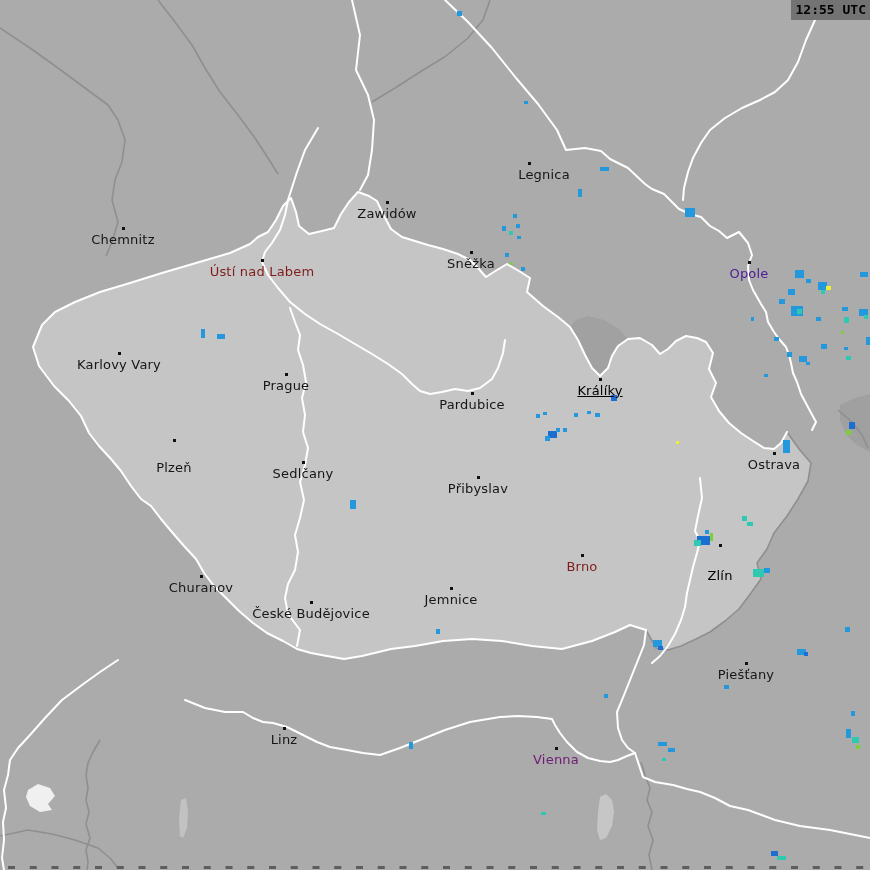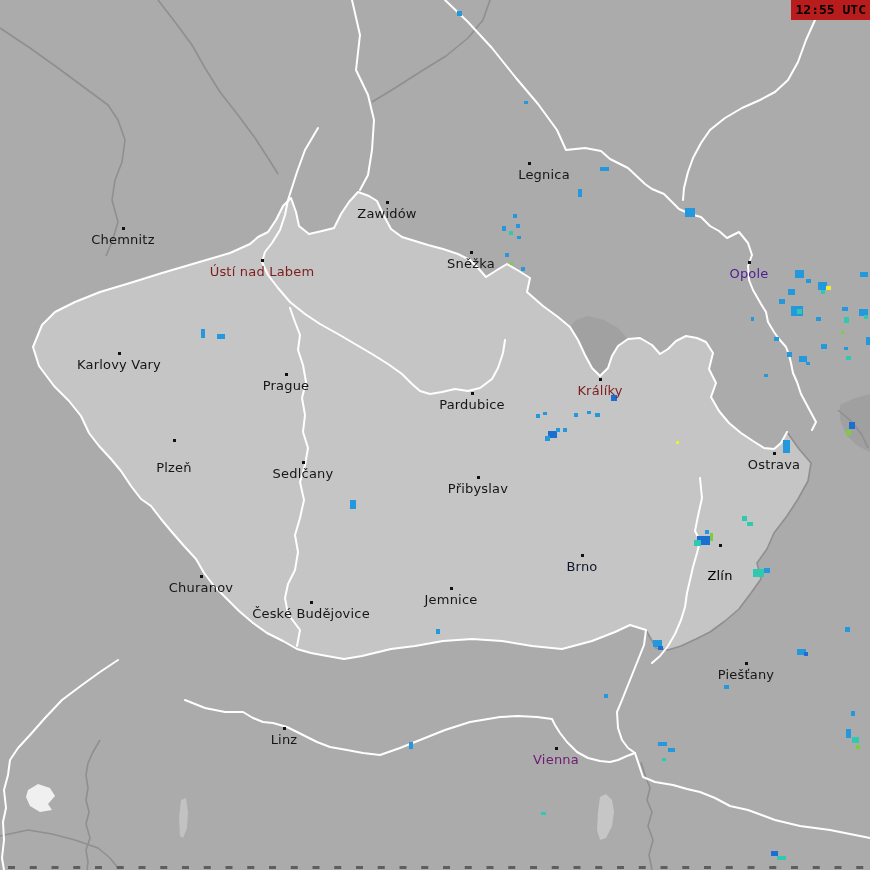--- a/index.html
+++ b/index.html
@@ -193,42 +193,42 @@
       <div class="city-label" style="left: 262px; top: 264px; color: #7f1d1d;">Ústí nad Labem</div>
       <div class="city-marker" style="left: 470px; top: 251px;"></div>
       <div class="city-label" style="left: 471px; top: 256px; color: rgb(22, 22, 22);">Sněžka</div>
       <div class="city-marker" style="left: 748px; top: 261px;"></div>
       <div class="city-label" style="left: 749px; top: 266px; color: #4c1d95;">Opole</div>
       <div class="city-marker" style="left: 118px; top: 352px;"></div>
       <div class="city-label" style="left: 119px; top: 357px; color: rgb(22, 22, 22);">Karlovy Vary</div>
       <div class="city-marker" style="left: 285px; top: 373px;"></div>
       <div class="city-label" style="left: 286px; top: 378px; color: rgb(22, 22, 22);">Prague</div>
       <div class="city-marker" style="left: 599px; top: 378px;"></div>
-      <div class="city-label" style="left: 600px; top: 383px; color: #7f1d1d;">Králíky</div>
+      <div class="city-label" style="left: 600px; top: 383px; color: #000000; text-decoration: underline;">Králíky</div>
       <div class="city-marker" style="left: 471px; top: 392px;"></div>
       <div class="city-label" style="left: 472px; top: 397px; color: rgb(22, 22, 22);">Pardubice</div>
       <div class="city-marker" style="left: 173px; top: 439px;"></div>
       <div class="city-label" style="left: 174px; top: 444px; color: rgb(22, 22, 22); margin-top: 16px;">Plzeň</div>
       <div class="city-marker" style="left: 302px; top: 461px;"></div>
       <div class="city-label" style="left: 303px; top: 466px; color: rgb(22, 22, 22);">Sedlčany</div>
       <div class="city-marker" style="left: 477px; top: 476px;"></div>
       <div class="city-label" style="left: 478px; top: 481px; color: rgb(22, 22, 22);">Přibyslav</div>
       <div class="city-marker" style="left: 773px; top: 452px;"></div>
       <div class="city-label" style="left: 774px; top: 457px; color: rgb(22, 22, 22);">Ostrava</div>
       <div class="city-marker" style="left: 581px; top: 554px;"></div>
-      <div class="city-label" style="left: 582px; top: 559px; color: #0f172a; text-align: right;">Brno</div>
+      <div class="city-label" style="left: 582px; top: 559px; color: #7f1d1d; text-align: right;">Brno</div>
       <div class="city-marker" style="left: 719px; top: 544px;"></div>
       <div class="city-label" style="left: 720px; top: 568px; color: #000000; text-align: center;">Zlín</div>
       <div class="city-marker" style="left: 200px; top: 575px;"></div>
       <div class="city-label" style="left: 201px; top: 580px; color: rgb(22, 22, 22);">Churanov</div>
       <div class="city-marker" style="left: 310px; top: 601px;"></div>
       <div class="city-label" style="left: 311px; top: 606px; color: rgb(22, 22, 22);">České Budějovice</div>
       <div class="city-marker" style="left: 450px; top: 587px;"></div>
       <div class="city-label" style="left: 451px; top: 592px; color: rgb(22, 22, 22);">Jemnice</div>
       <div class="city-marker" style="left: 745px; top: 662px;"></div>
       <div class="city-label" style="left: 746px; top: 667px; color: rgb(22, 22, 22);">Piešťany</div>
       <div class="city-marker" style="left: 283px; top: 727px;"></div>
       <div class="city-label" style="left: 284px; top: 732px; color: rgb(22, 22, 22);">Linz</div>
       <div class="city-marker" style="left: 555px; top: 747px;"></div>
       <div class="city-label" style="left: 556px; top: 752px; color: #701a75;">Vienna</div>
     </div>
-  <div class="timestamp" style="background: #b91c1c; color: rgb(0, 0, 0);">12:55 UTC</div>
+  <div class="timestamp" style="background: #737373; color: rgb(0, 0, 0);">12:55 UTC</div>
 </div>
 
 </body></html>

